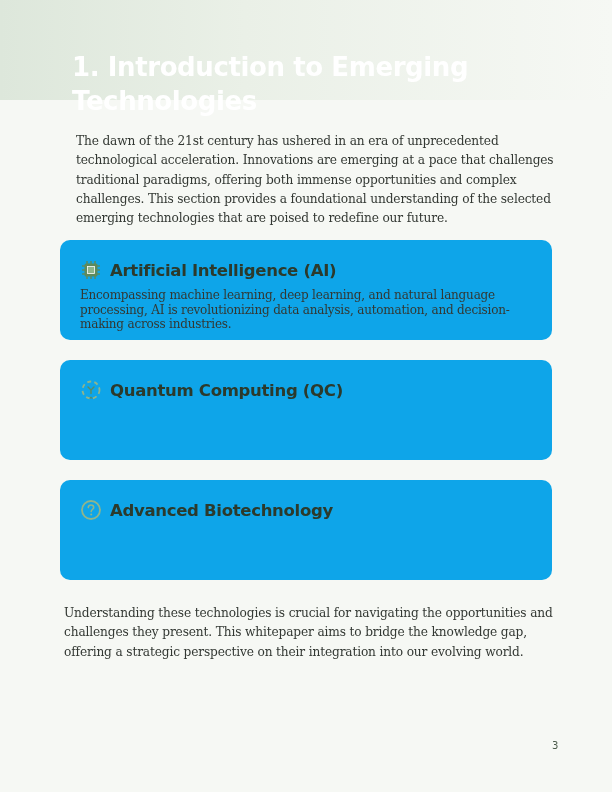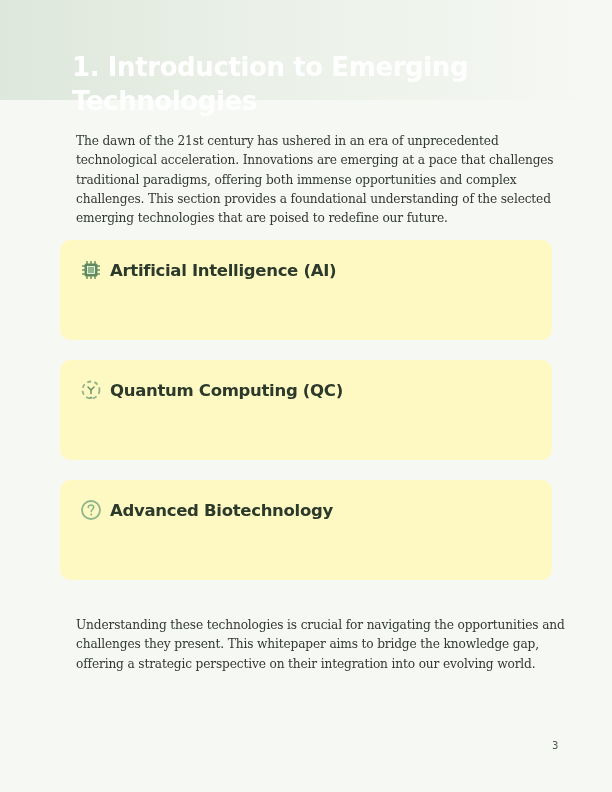--- a/index.html
+++ b/index.html
@@ -19,36 +19,36 @@
     font-size:26px; line-height:34px; letter-spacing:-0.4px;
     color:#ffffff;
   }
   .intro {
     position:absolute; left:64px; top:120px; width:495px;
     margin:12px; font-size:12.2px; line-height:19.3px; color:#333833;
     letter-spacing:-0.15px;
   }
   .card {
     position:absolute; left:60px; width:492px; height:100px;
-    background:#fef9c3; border-radius:10px;
+    background:#0ea5e9; border-radius:10px;
     box-sizing:border-box; padding:18px 20px 0 20px;
   }
   .card-head { display:flex; align-items:center; height:24px; }
   .card-icon { width:22px; height:22px; margin-right:8px; display:flex; align-items:center; justify-content:center; }
   .card-title {
     font-family:"DejaVu Sans", sans-serif; font-weight:bold;
     font-size:16.5px; color:#2c3a2c; letter-spacing:-0.3px;
   }
   .card-desc {
     margin:6px 0 0 0; font-size:12px; line-height:14.6px; color:#333833;
     letter-spacing:-0.2px;
   }
   .outro {
     position:absolute; left:60px; top:600px; width:495px;
-    margin:16px; font-size:12.2px; line-height:19.3px; color:#333833;
+    margin:4px; font-size:12.2px; line-height:19.3px; color:#333833;
     letter-spacing:-0.15px;
   }
   .page-number {
     position:absolute; left:552px; top:740px;
     font-family:"DejaVu Sans", sans-serif; font-size:10px; color:#4a5a4a;
   }
 </style>
 </head>
 <body>
 
@@ -74,20 +74,21 @@
           <line x1="17" y1="7" x2="20" y2="7"></line>
             <line x1="17" y1="11" x2="20" y2="11"></line>
             <line x1="17" y1="15" x2="20" y2="15"></line>
         </g>
         <rect x="4.5" y="4.5" width="13" height="13" rx="1.5" fill="#5e8a5c"></rect>
         <rect x="7.5" y="7.5" width="7" height="7" fill="#8fb58b" stroke="#ffffff" stroke-width="0.8"></rect>
       </svg>
     </span>
     <span class="card-title">Artificial Intelligence (AI)</span>
   </div>
+  <p class="card-desc">Encompassing machine learning, deep learning, and natural language processing, AI is revolutionizing data analysis, automation, and decision-making across industries.</p>
 </div>
 
 <div class="card" style="top:360px;">
   <div class="card-head">
     <span class="card-icon">
       <svg width="22" height="22" viewBox="0 0 22 22">
         <circle cx="11" cy="11" r="8.5" fill="none" stroke="#8fb58b" stroke-width="1.8" stroke-dasharray="4 3.2"></circle>
         <path d="M8 8 L11 11 L14 8 M11 11 L11 14.5" fill="none" stroke="#5e8a5c" stroke-width="1.4" stroke-linecap="round"></path>
         <path d="M9 19.5 L11 17.5 L13 19.5 Z" fill="#5e8a5c"></path>
       </svg>

